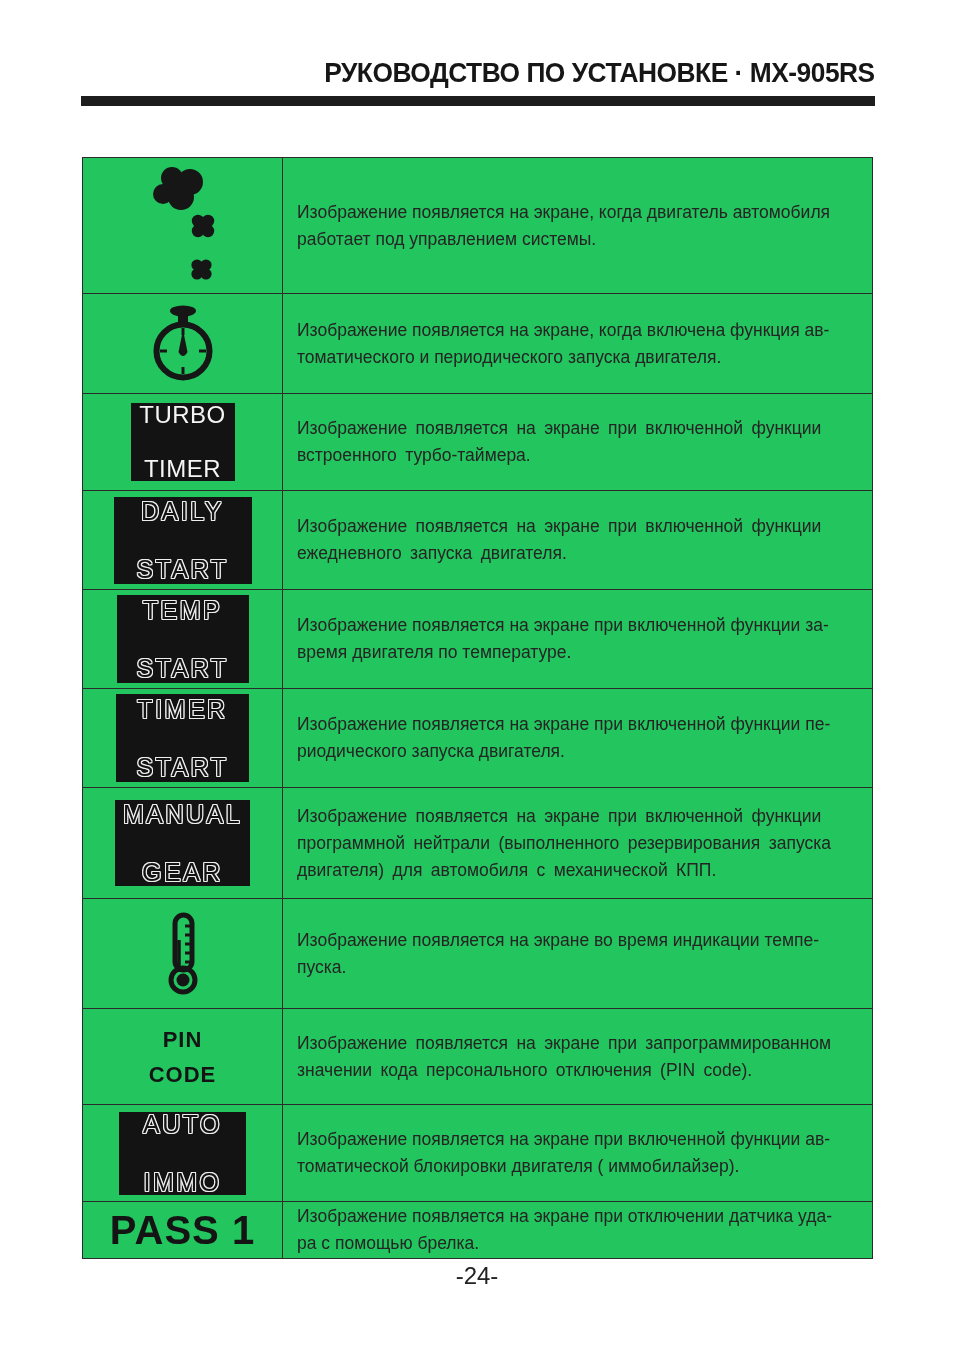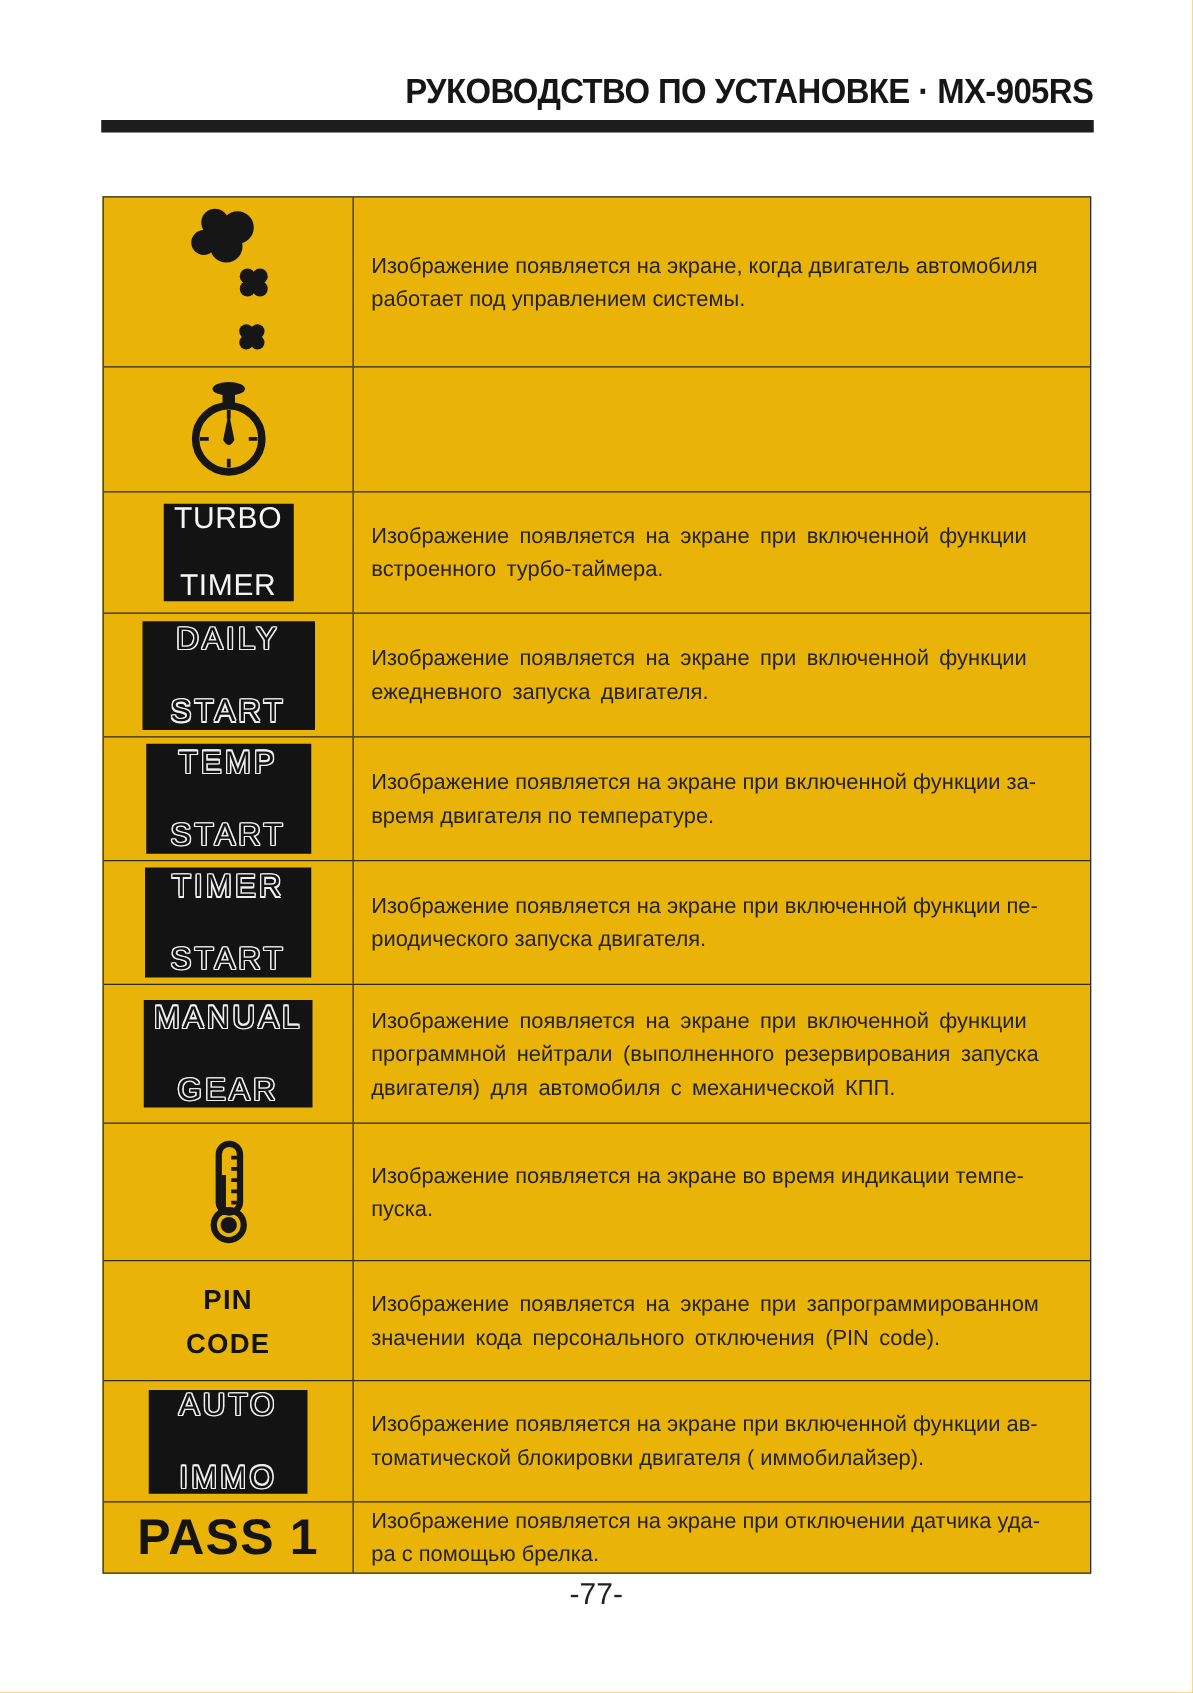--- a/index.html
+++ b/index.html
@@ -31,21 +31,21 @@
     background:#1d1d1d;
   }
 
   
   .doc-table{
     position:absolute;
     left:82px;top:157px;
     width:791px;
     border:1px solid #2b2b2b;
     box-sizing:border-box;
-    background:#eab308;
+    background:#22c55e;
   }
   .row{
     display:flex;
     box-sizing:border-box;
   }
   .row + .row{border-top:1px solid #2b2b2b;}
   .cell-icon{
     width:200px;min-width:200px;
     border-right:1px solid #2b2b2b;
     box-sizing:border-box;
@@ -153,20 +153,24 @@
             <rect x="30" y="8" width="10" height="11" fill="#161616" stroke="none"></rect>
             <circle cx="35" cy="47" r="26.5" stroke-width="6"></circle>
             <line x1="35" y1="24" x2="35" y2="31" stroke-width="3"></line>
             <line x1="35" y1="63" x2="35" y2="70" stroke-width="3"></line>
             <line x1="12" y1="47" x2="19" y2="47" stroke-width="3"></line>
             <line x1="51" y1="47" x2="58" y2="47" stroke-width="3"></line>
           </g>
           <path d="M35 26 L39.5 48 Q35 56 30.5 48 Z" fill="#161616"></path>
         </svg>
       </div>
+      <div class="cell-desc">
+        <span class="desc-text">Изображение появляется на экране, когда включена функция ав-
+томатического и периодического запуска двигателя.</span>
+      </div>
     </div>
 
     <div class="row wide" style="height:97px">
       <div class="cell-icon">
         <div class="badge solid" style="width:104px;height:78px">
           <span>TURBO</span>
           <span>TIMER</span>
         </div>
       </div>
       <div class="cell-desc">
@@ -283,15 +287,15 @@
         </div>
       </div>
       <div class="cell-desc">
         <span class="desc-text">Изображение появляется на экране при отключении датчика уда-
 ра с помощью брелка.</span>
       </div>
     </div>
 
   </div>
 
-  <div class="footer">-77-</div>
+  <div class="footer">-24-</div>
 
 </div>
 
 </body></html>

